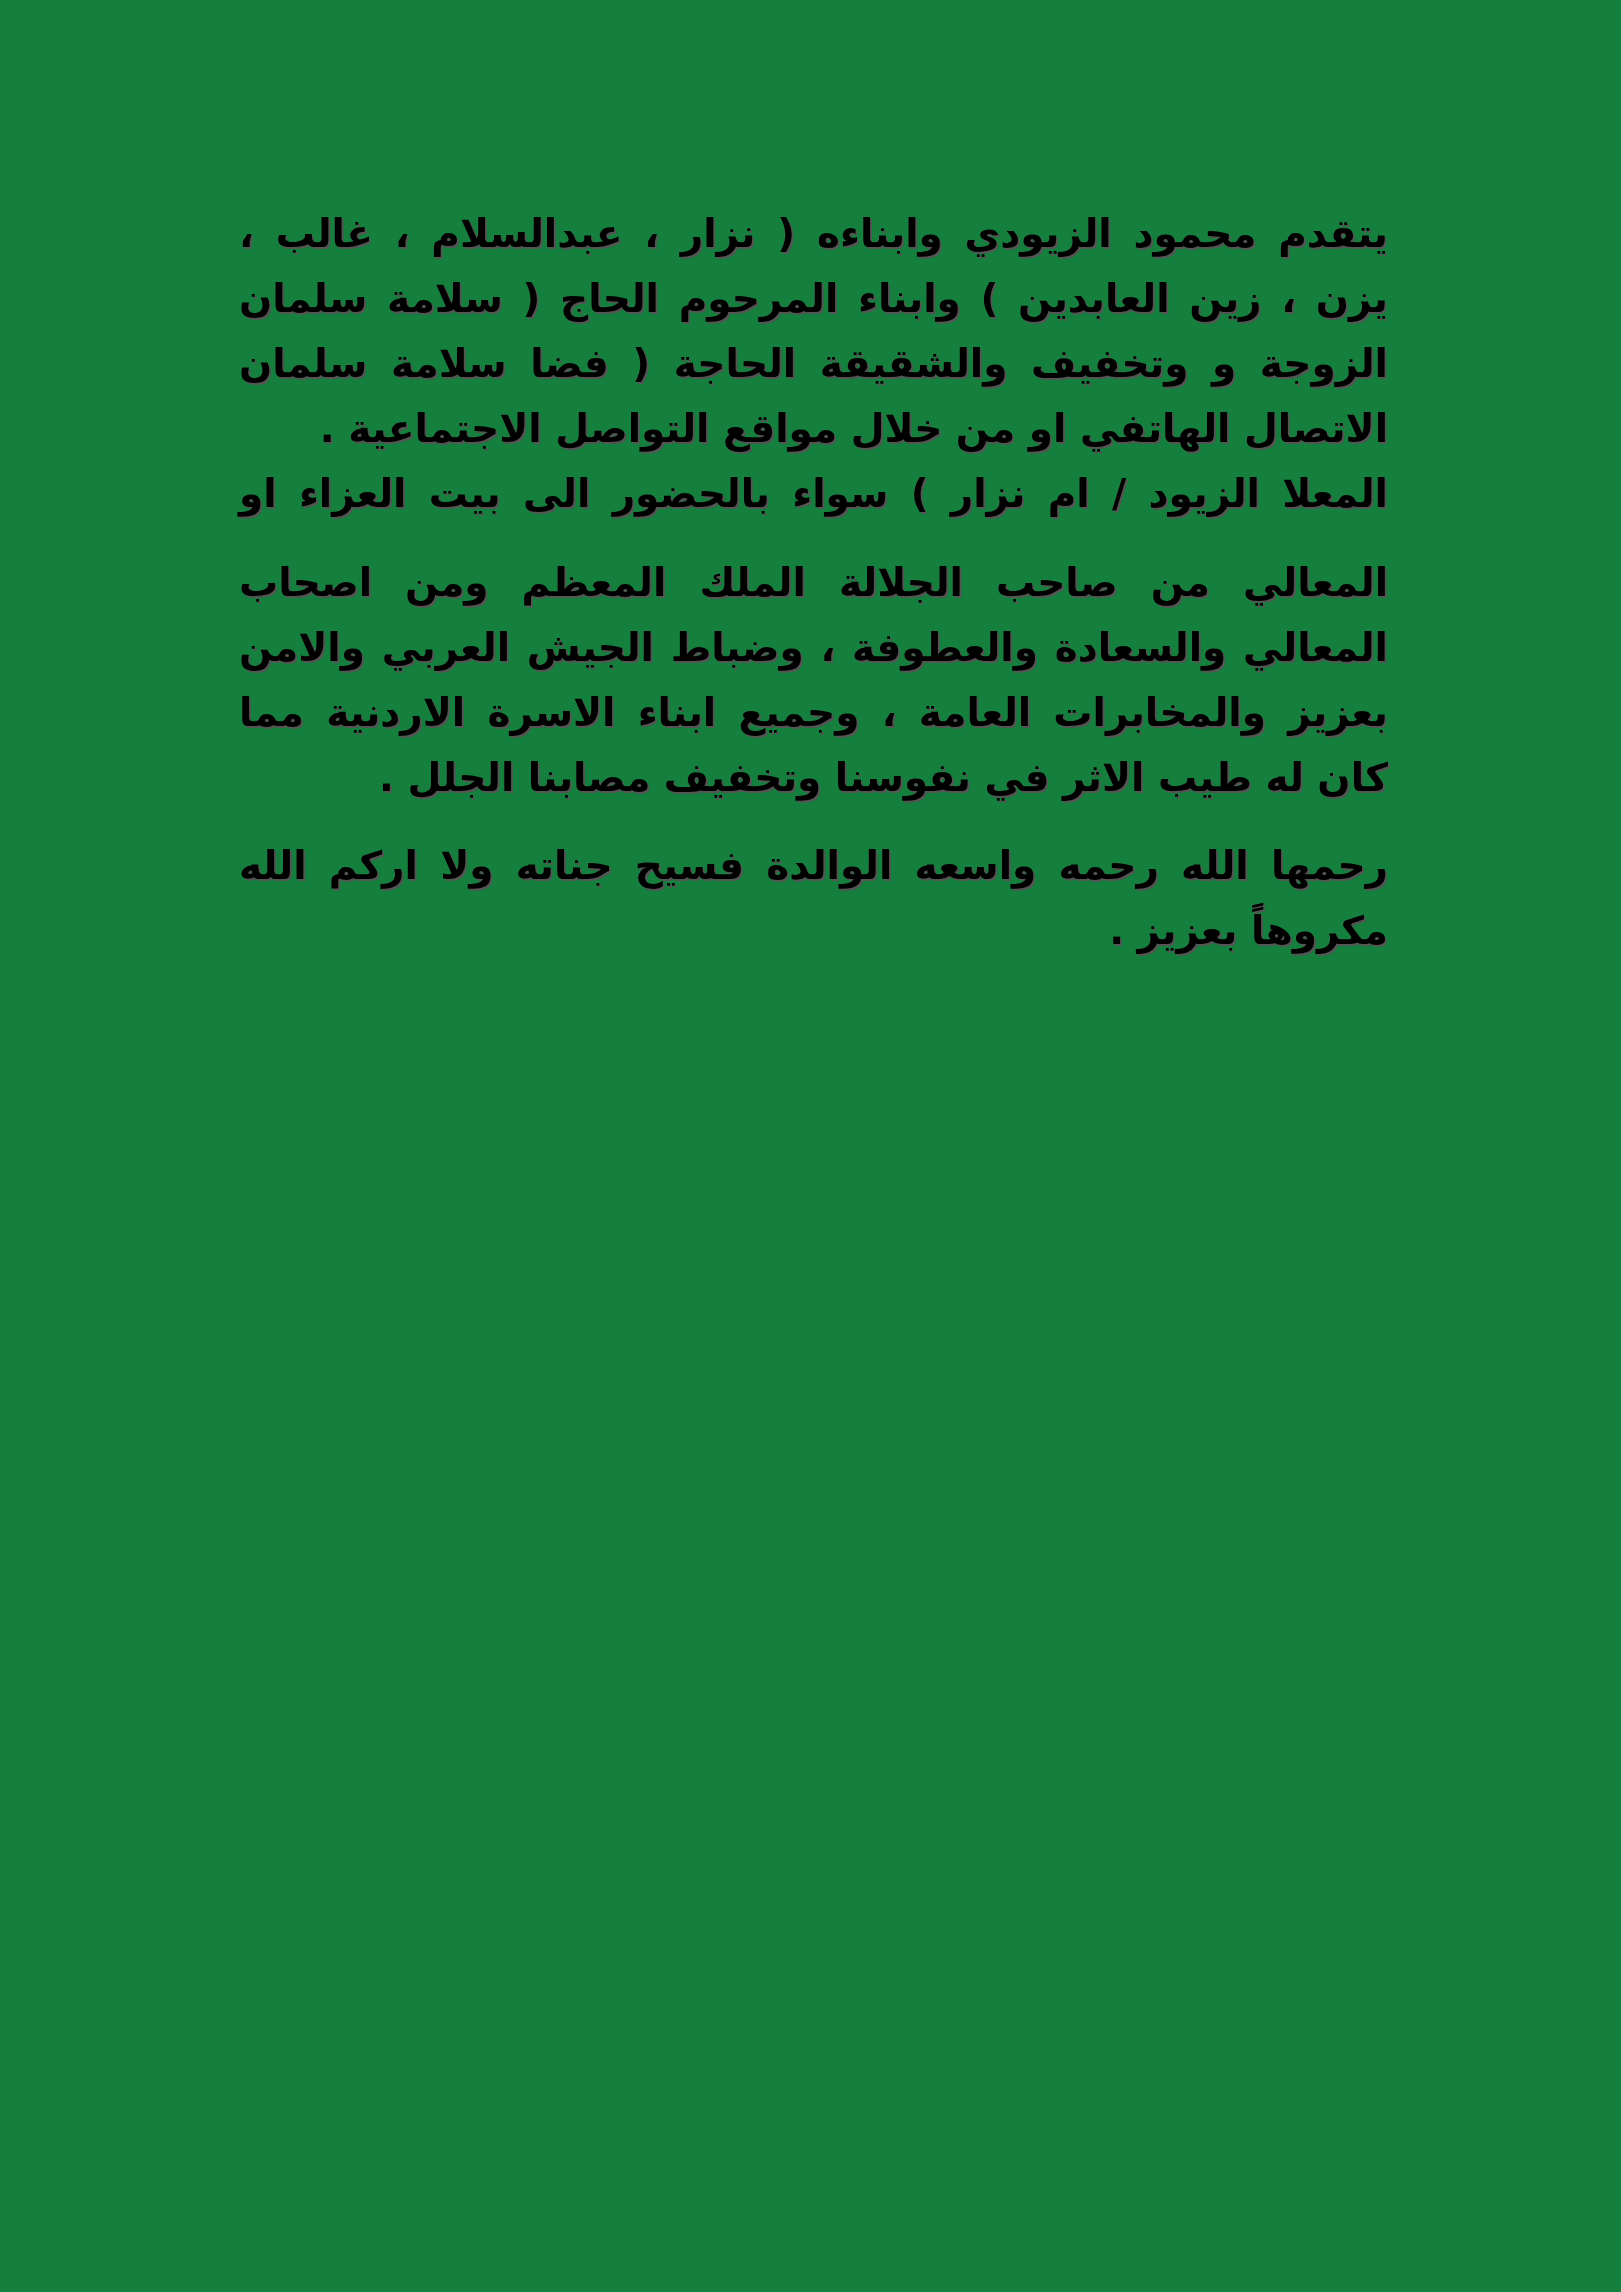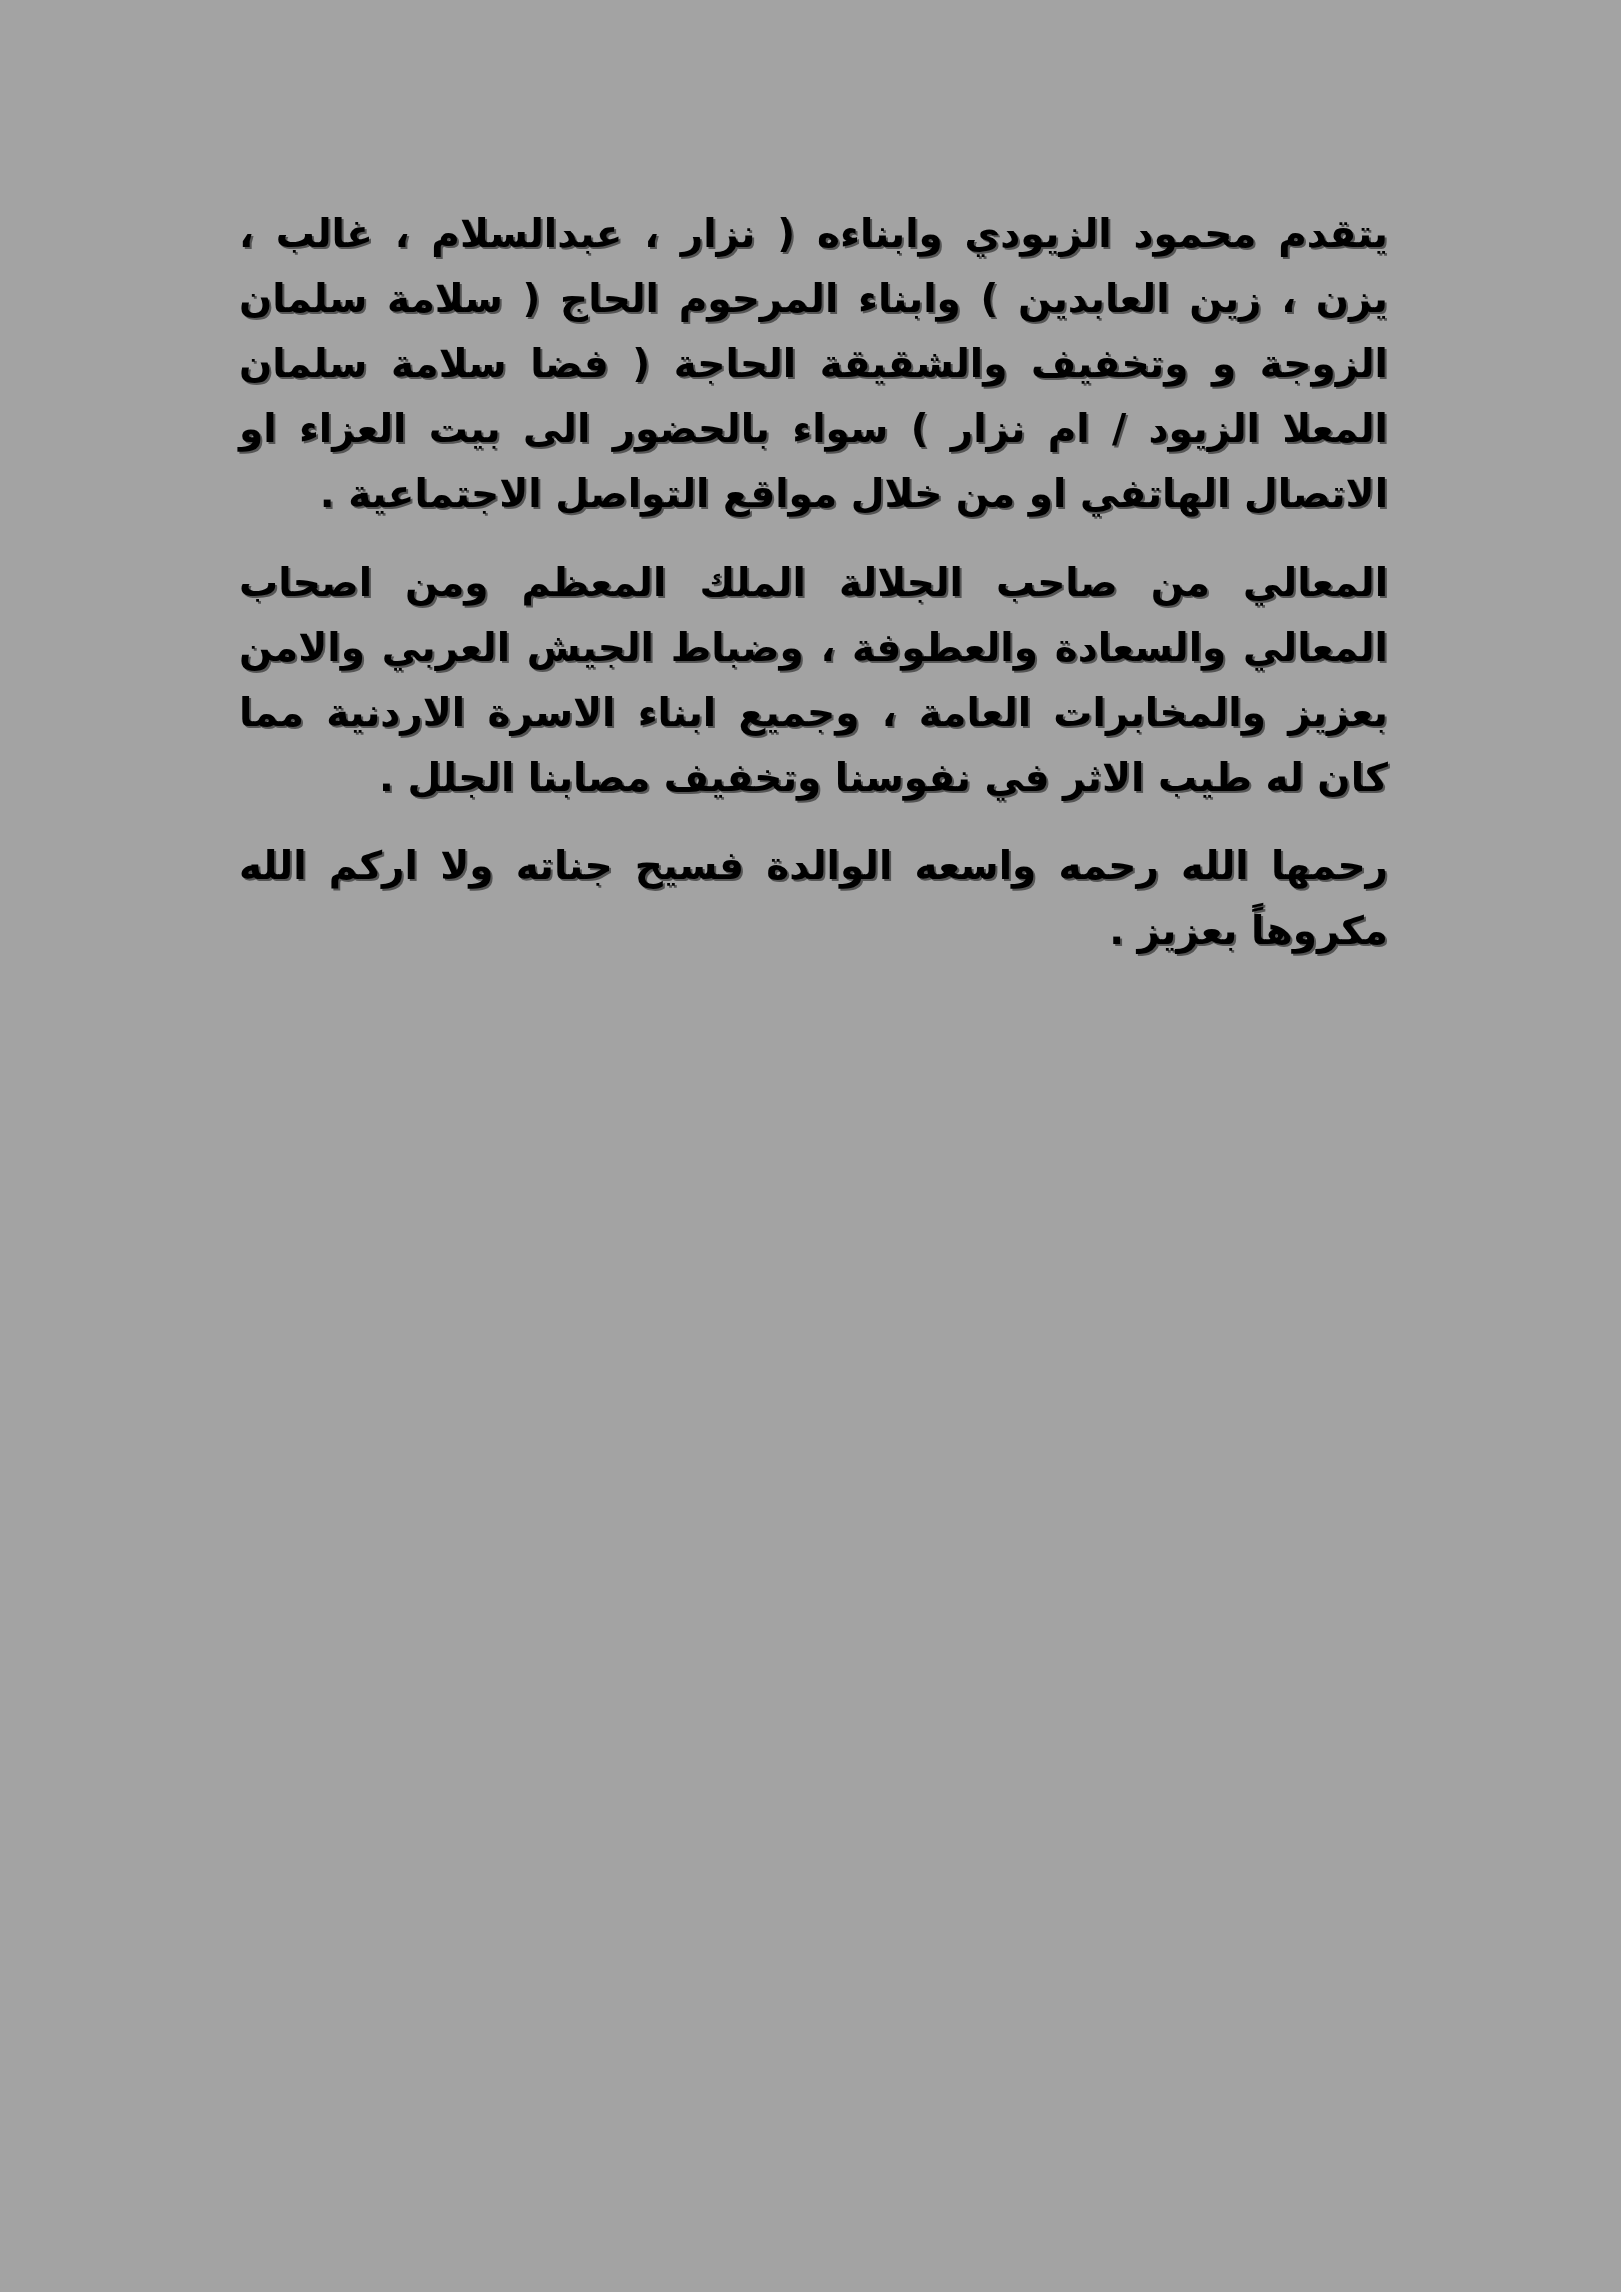--- a/index.html
+++ b/index.html
@@ -12,21 +12,21 @@
       height: 2293px;
       position: relative;
       overflow: hidden;
     }
     .page {
       position: absolute;
       left: 0;
       top: 0;
       width: 1621px;
       height: 2293px;
-      background: #a3a3a3;
+      background: #15803d;
     }
     .content {
       position: absolute;
       left: 239px;
       top: 201px;
       width: 1149px;
       direction: rtl;
       font-family: "DejaVu Sans", sans-serif;
       font-weight: bold;
       color: #000000;
@@ -56,22 +56,22 @@
 </head>
 <body>
 
 <div class="page">
   <div class="content">
 
     <div class="para">
       <span class="line">يتقدم محمود الزيودي وابناءه ( نزار ، عبدالسلام ، غالب ،</span>
       <span class="line">يزن ، زين العابدين ) وابناء المرحوم الحاج ( سلامة سلمان</span>
       <span class="line">الزوجة و وتخفيف والشقيقة الحاجة ( فضا سلامة سلمان</span>
+      <span class="line last">الاتصال الهاتفي او من خلال مواقع التواصل  الاجتماعية .</span>
       <span class="line">المعلا الزيود / ام نزار ) سواء بالحضور الى بيت العزاء او</span>
-      <span class="line last">الاتصال الهاتفي او من خلال مواقع التواصل  الاجتماعية .</span>
     </div>
 
     <div class="para">
       <span class="line">المعالي من صاحب الجلالة الملك المعظم ومن اصحاب</span>
       <span class="line">المعالي والسعادة والعطوفة ، وضباط الجيش العربي والامن</span>
       <span class="line">بعزيز والمخابرات العامة ، وجميع ابناء الاسرة الاردنية مما</span>
       <span class="line last">كان له طيب الاثر في نفوسنا وتخفيف مصابنا الجلل .</span>
     </div>
 
     <div class="para">

